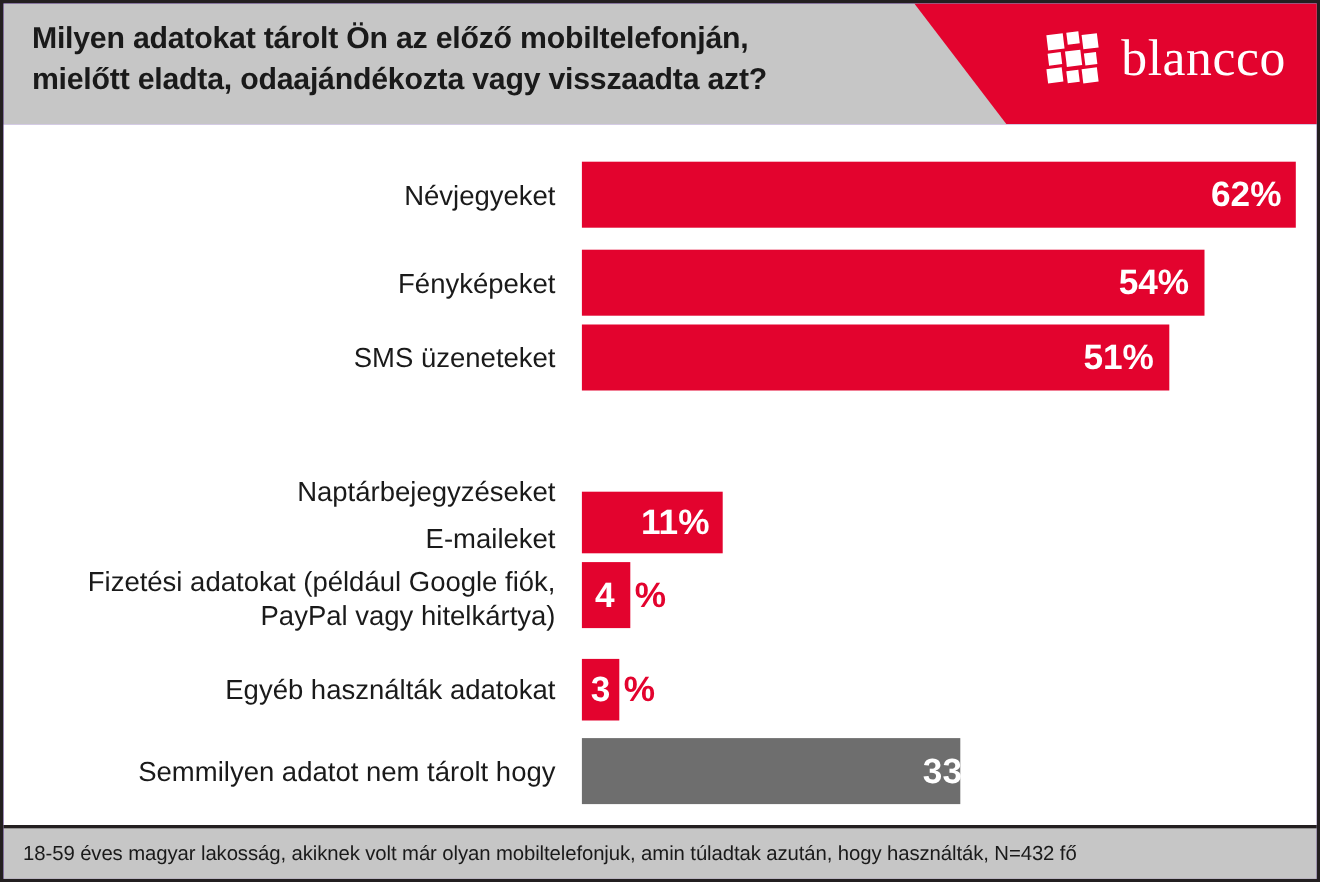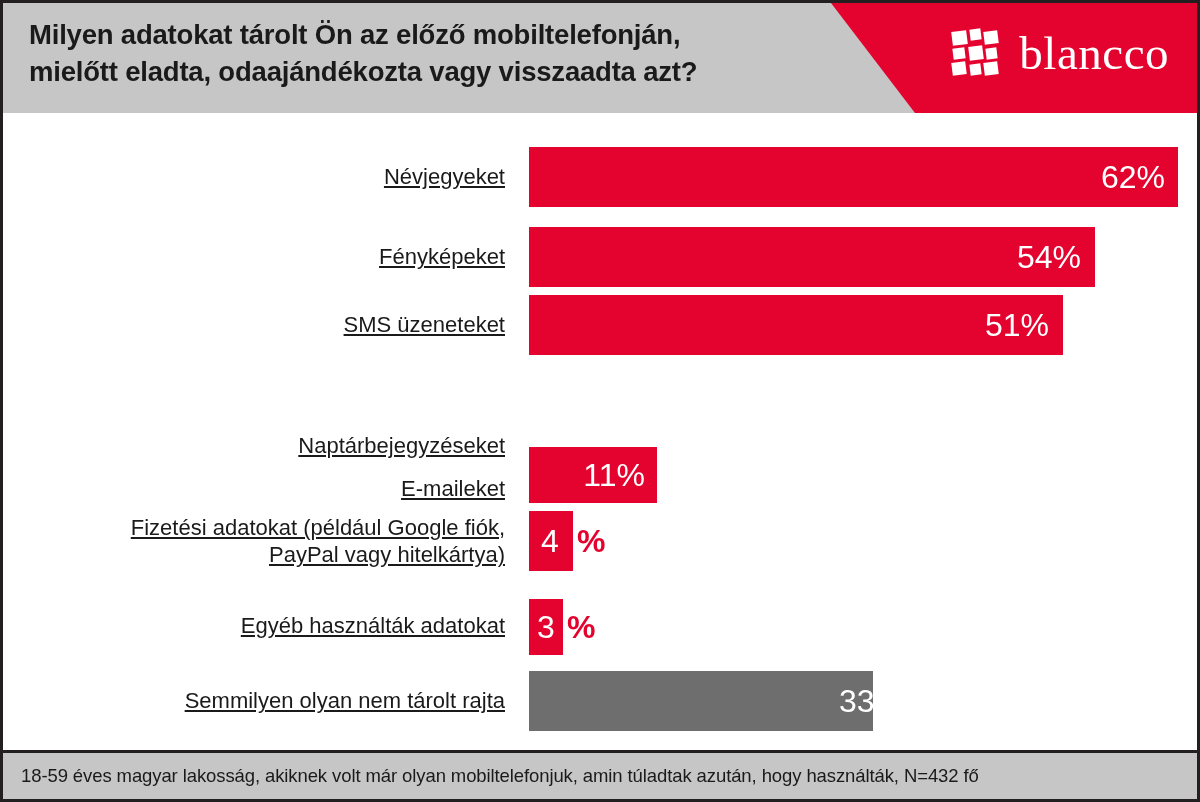--- a/index.html
+++ b/index.html
@@ -92,45 +92,44 @@
   .bar-row {
     position: absolute;
     left: 0;
     width: 1200px;
   }
   .bar-label {
     position: absolute;
     right: 698px;     
     width: 480px;
     text-align: right;
-    font-size: 22px;
+    font-size: 25px;
     line-height: 1.24;
     color: #1a1a1a;
-    text-decoration: underline;
   }
   .bar-track {
     position: absolute;
     left: 526px;
   }
   .bar-rect {
     position: absolute;
     left: 0;
     top: 0;
     height: 100%;
     background: #e3032e;
   }
   .bar-rect.gray { background: #6e6e6e; }
 
   .bar-value-in {
     position: absolute;
     top: 50%;
     transform: translateY(-50%);
     color: #ffffff;
     font-size: 32px;
-    font-weight: normal;
+    font-weight: bold;
     white-space: nowrap;
   }
   .bar-value-out {
     position: absolute;
     top: 50%;
     transform: translateY(-50%);
     color: #e3032e;
     font-size: 32px;
     font-weight: bold;
     white-space: nowrap;
@@ -253,21 +252,21 @@
       </div>
       <div class="bar-track" style="top:0; width:120px; height:56px;">
         <div class="bar-rect" style="width:34px;"></div>
         <div class="bar-value-in" style="left:8px;">3</div>
         <div class="bar-value-out" style="left:38px;">%</div>
       </div>
     </div>
 
     <div class="bar-row" style="top:558px; height:60px;">
       <div class="bar-label" style="top:16px;">
-        <div>Semmilyen olyan nem tárolt rajta</div>
+        <div>Semmilyen adatot nem tárolt hogy</div>
       </div>
       <div class="bar-track" style="top:0; width:344px; height:60px;padding-left:44px;">
         <div class="bar-rect gray" style="width:344px;"></div>
         <div class="bar-value-in" style="right:14px;">33%</div>
       </div>
     </div>
 
   </div>
 
   <div class="footer">

